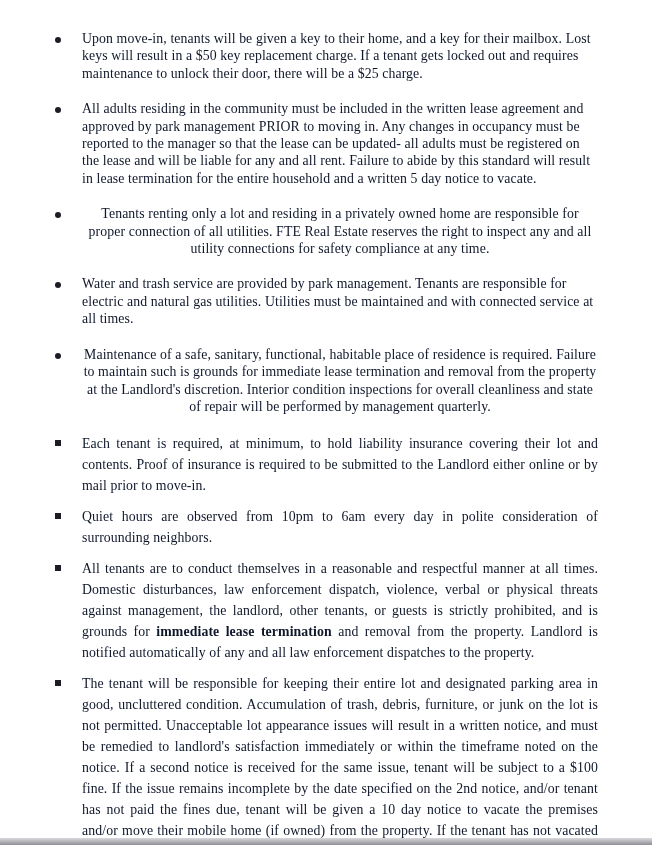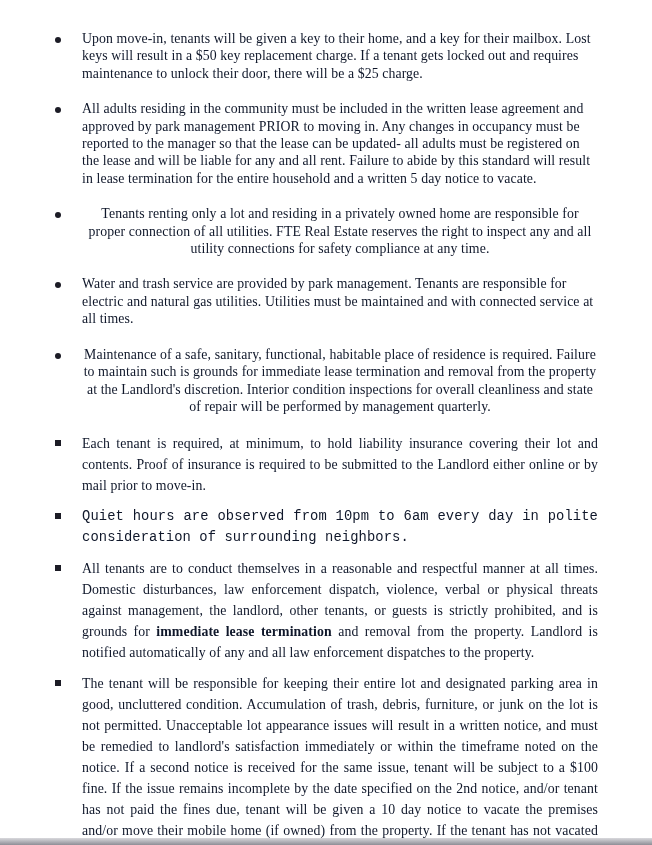--- a/index.html
+++ b/index.html
@@ -100,21 +100,21 @@
     <span class="marker-col">
       <span class="marker square" style="background: rgb(28, 28, 38);"></span>
     </span>
     <p class="text" style="text-align: justify;"><span>Each tenant is required, at minimum, to hold liability insurance covering their lot and contents. Proof of insurance is required to be submitted to the Landlord either online or by mail prior to move-in.</span></p>
   </div>
 
   <div class="item item-square">
     <span class="marker-col">
       <span class="marker square" style="background: rgb(28, 28, 38);"></span>
     </span>
-    <p class="text" style="text-align: justify; font-family: Liberation Mono, monospace;"><span>Quiet hours are observed from 10pm to 6am every day in polite consideration of surrounding neighbors.</span></p>
+    <p class="text" style="text-align: justify;"><span>Quiet hours are observed from 10pm to 6am every day in polite consideration of surrounding neighbors.</span></p>
   </div>
 
   <div class="item item-square">
     <span class="marker-col">
       <span class="marker square" style="background: rgb(28, 28, 38);"></span>
     </span>
     <p class="text" style="text-align: justify;"><span>All tenants are to conduct themselves in a reasonable and respectful manner at all times. Domestic disturbances, law enforcement dispatch, violence, verbal or physical threats against management, the landlord, other tenants, or guests is strictly prohibited, and is grounds for </span><strong>immediate lease termination</strong><span> and removal from the property. Landlord is notified automatically of any and all law enforcement dispatches to the property.</span></p>
   </div>
 
   <div class="item item-square">

